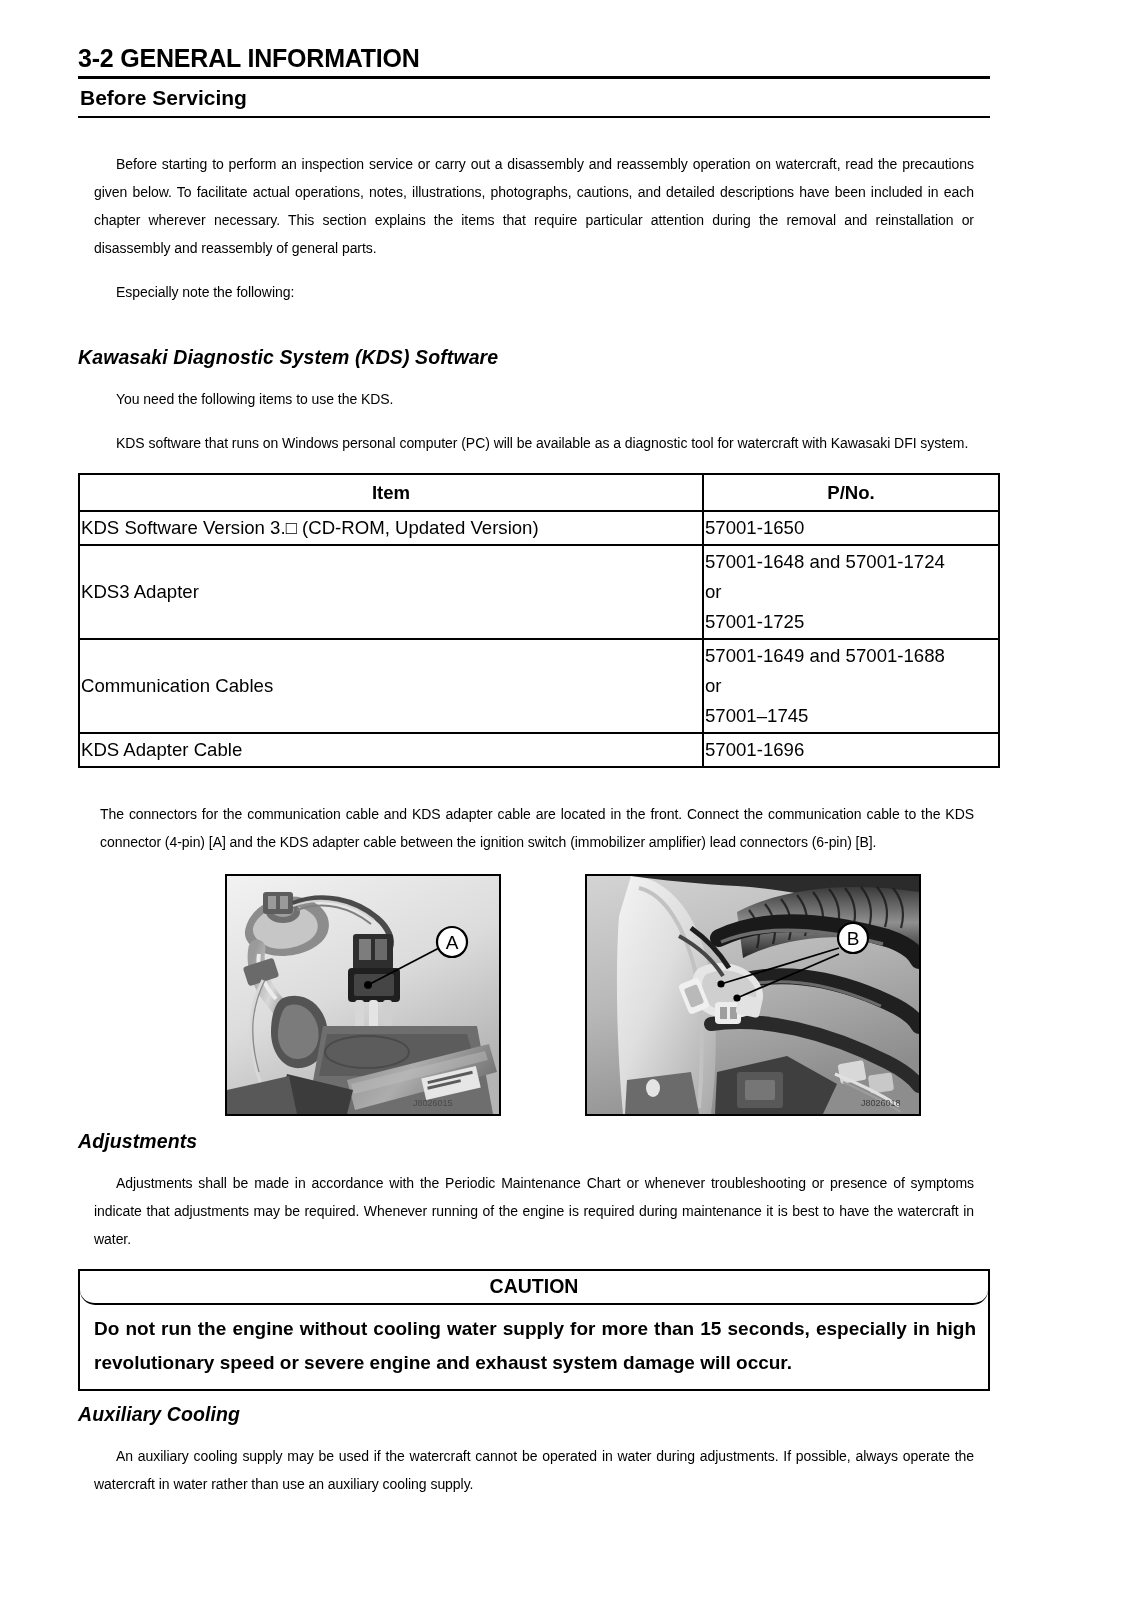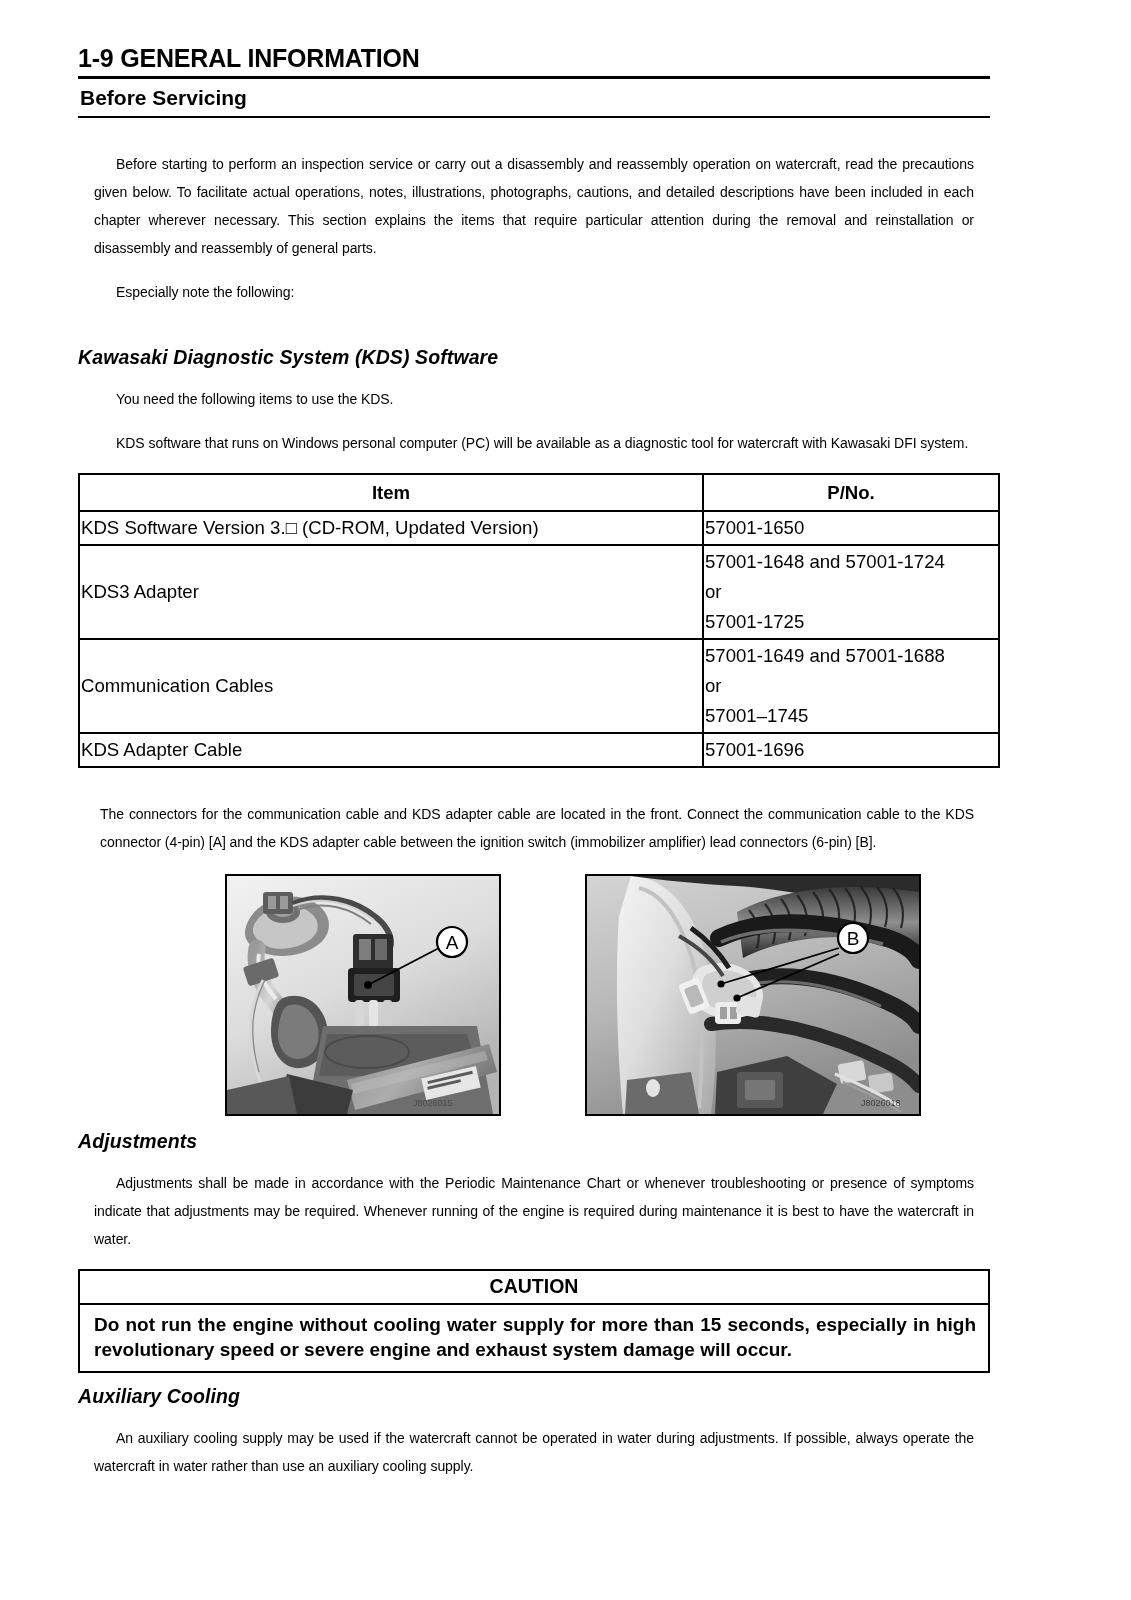--- a/index.html
+++ b/index.html
@@ -118,35 +118,36 @@
     border: 2px solid #000;
     margin-top: 12px;
     width: 908px;
   }
   .caution-title {
     text-align: center;
     font-size: 19.5px;
     font-weight: bold;
     padding: 4px 0 5px 0;
     border-bottom: 2px solid #000;
+    border-radius: 15px;
   }
   .caution-body {
     font-size: 19px;
     font-weight: bold;
-    line-height: 25px;
+    line-height: 34px;
     padding: 7px 12px 9px 14px;
     text-align: justify;
   }
 </style>
 </head>
 <body>
 
 <div class="page">
 
-  <div class="page-header">1-9 GENERAL INFORMATION</div>
+  <div class="page-header">3-2 GENERAL INFORMATION</div>
   <div class="rule-thick"></div>
 
   <div class="section-title">Before Servicing</div>
   <div class="rule-thin"></div>
 
   <div class="spacer-16"></div>
 
   <p class="body indent">Before starting to perform an inspection service or carry out a disassembly and reassembly operation on watercraft, read the precautions given below.  To facilitate actual operations, notes, illustrations, photographs, cautions, and detailed descriptions have been included in each chapter wherever necessary.  This section explains the items that require particular attention during the removal and reinstallation or disassembly and reassembly of general parts.</p>
   <p class="body indent">Especially note the following:</p>
 

